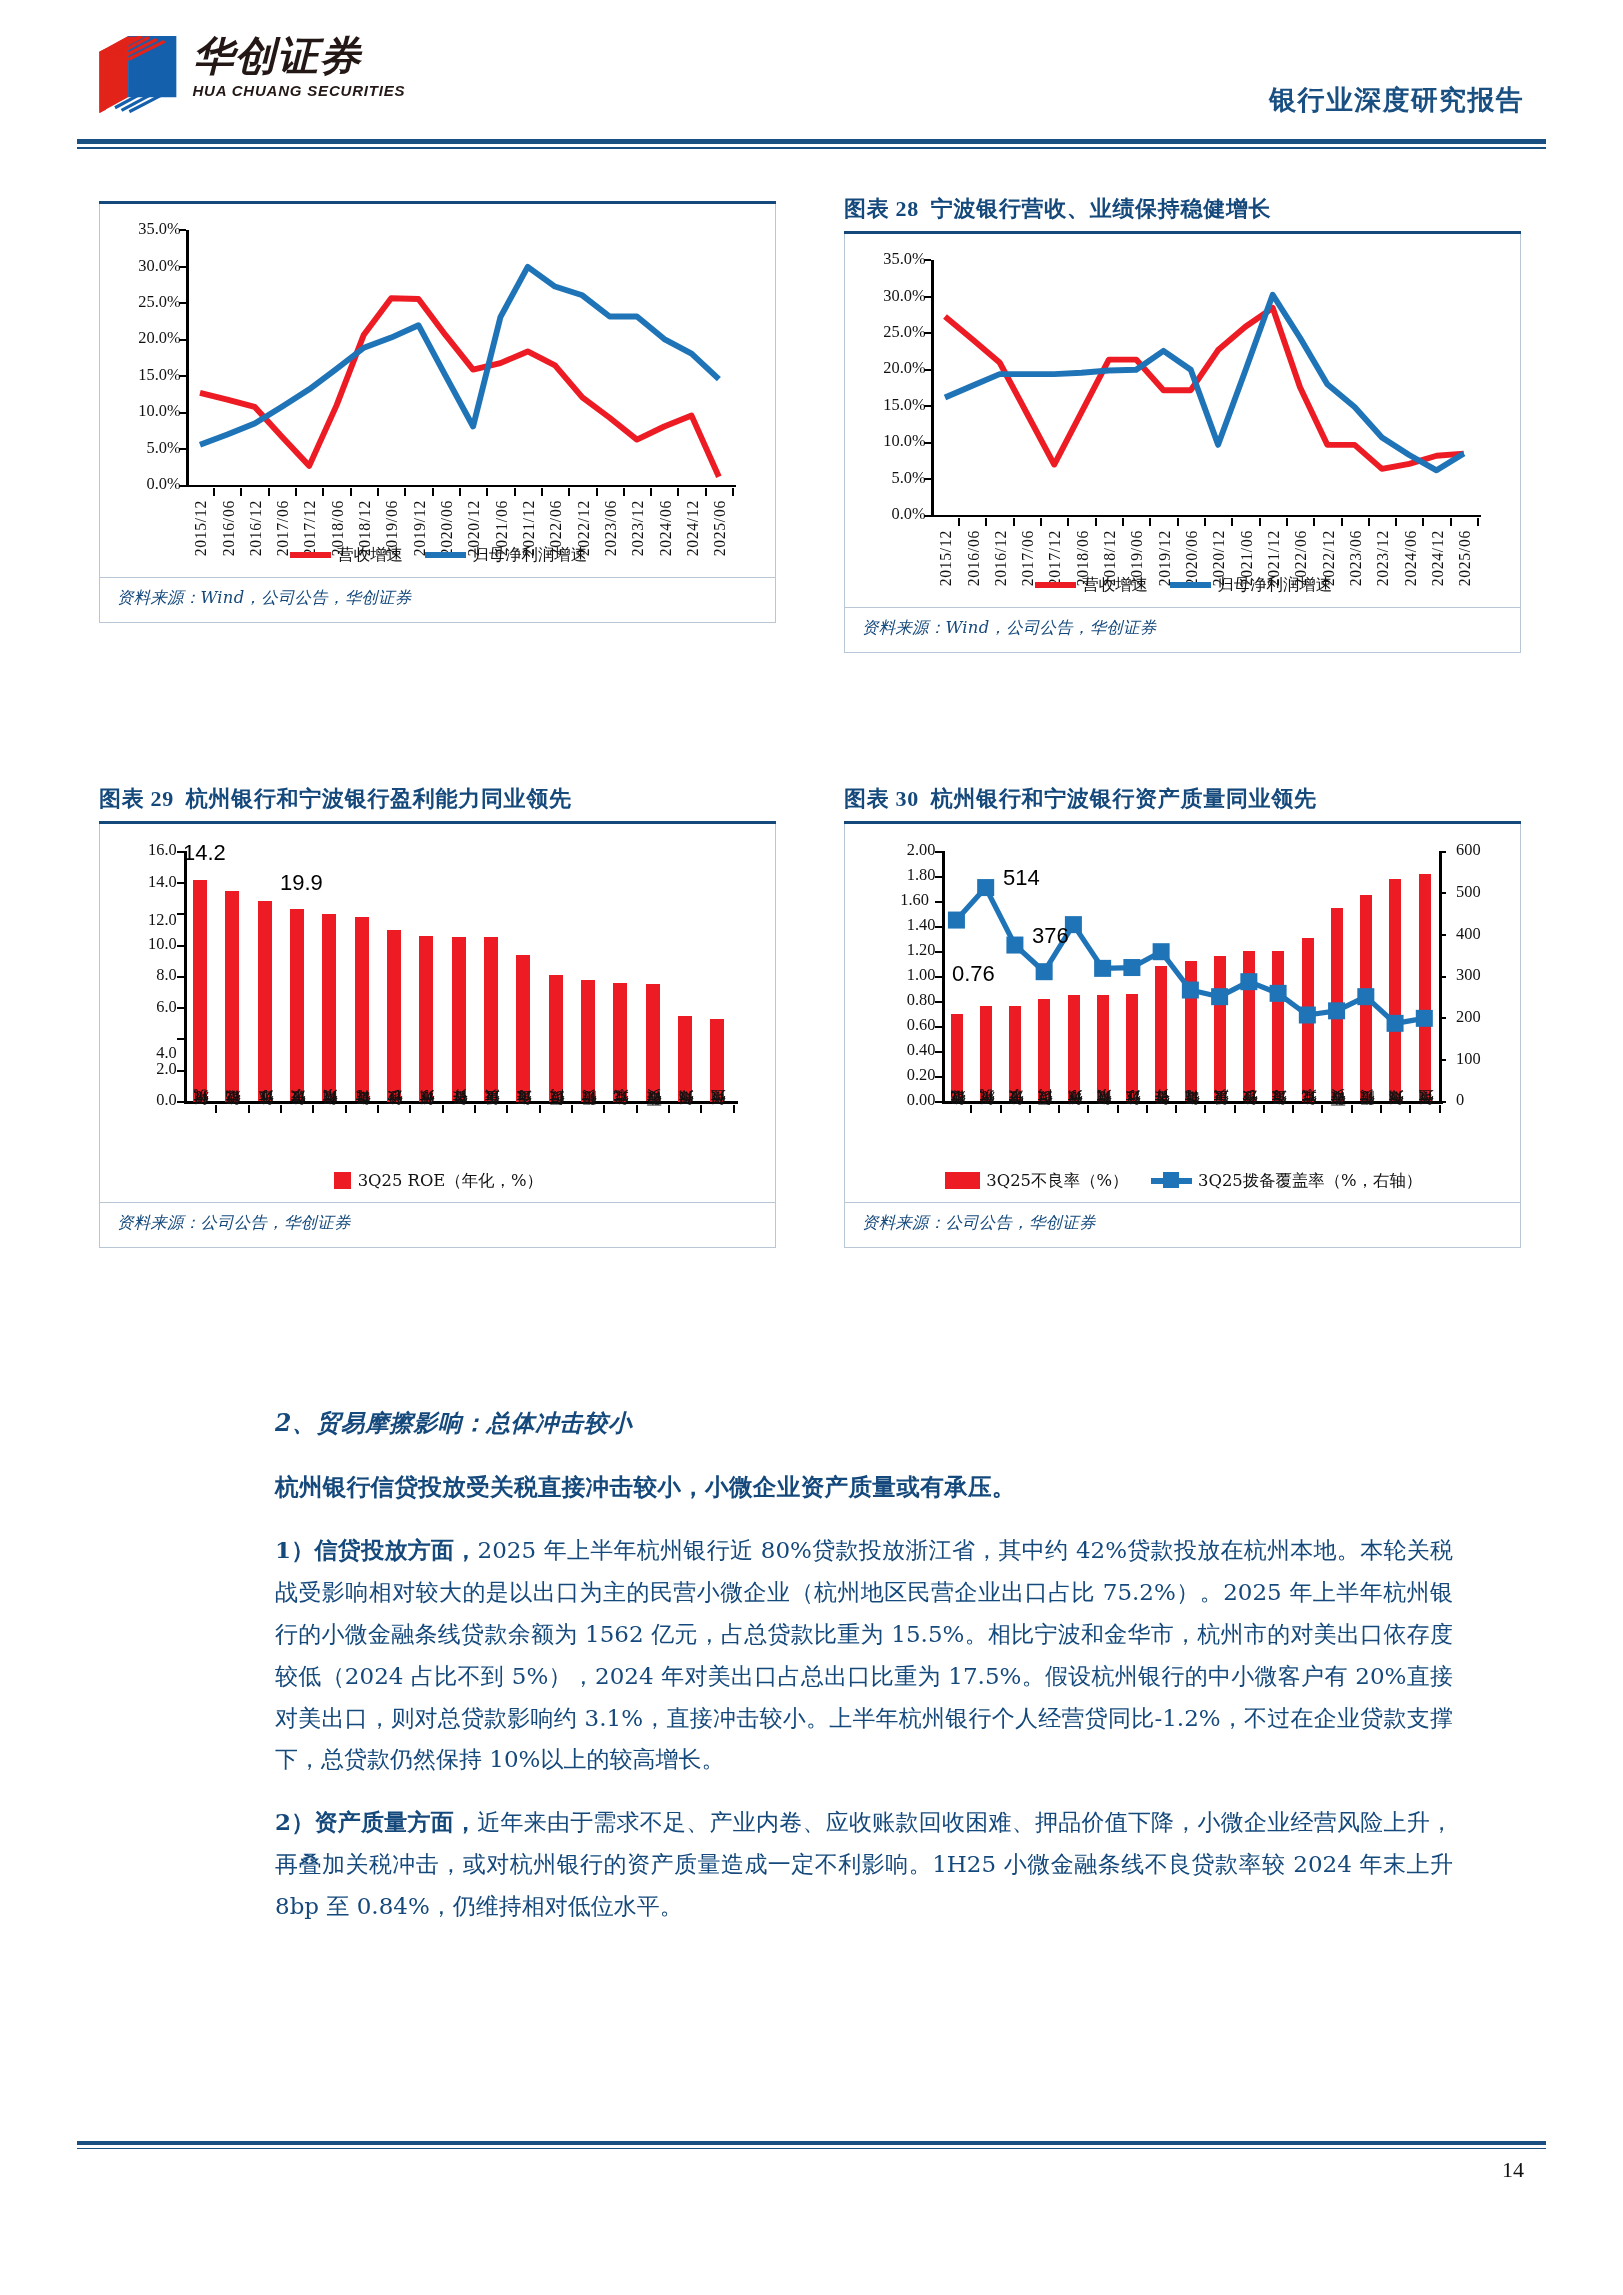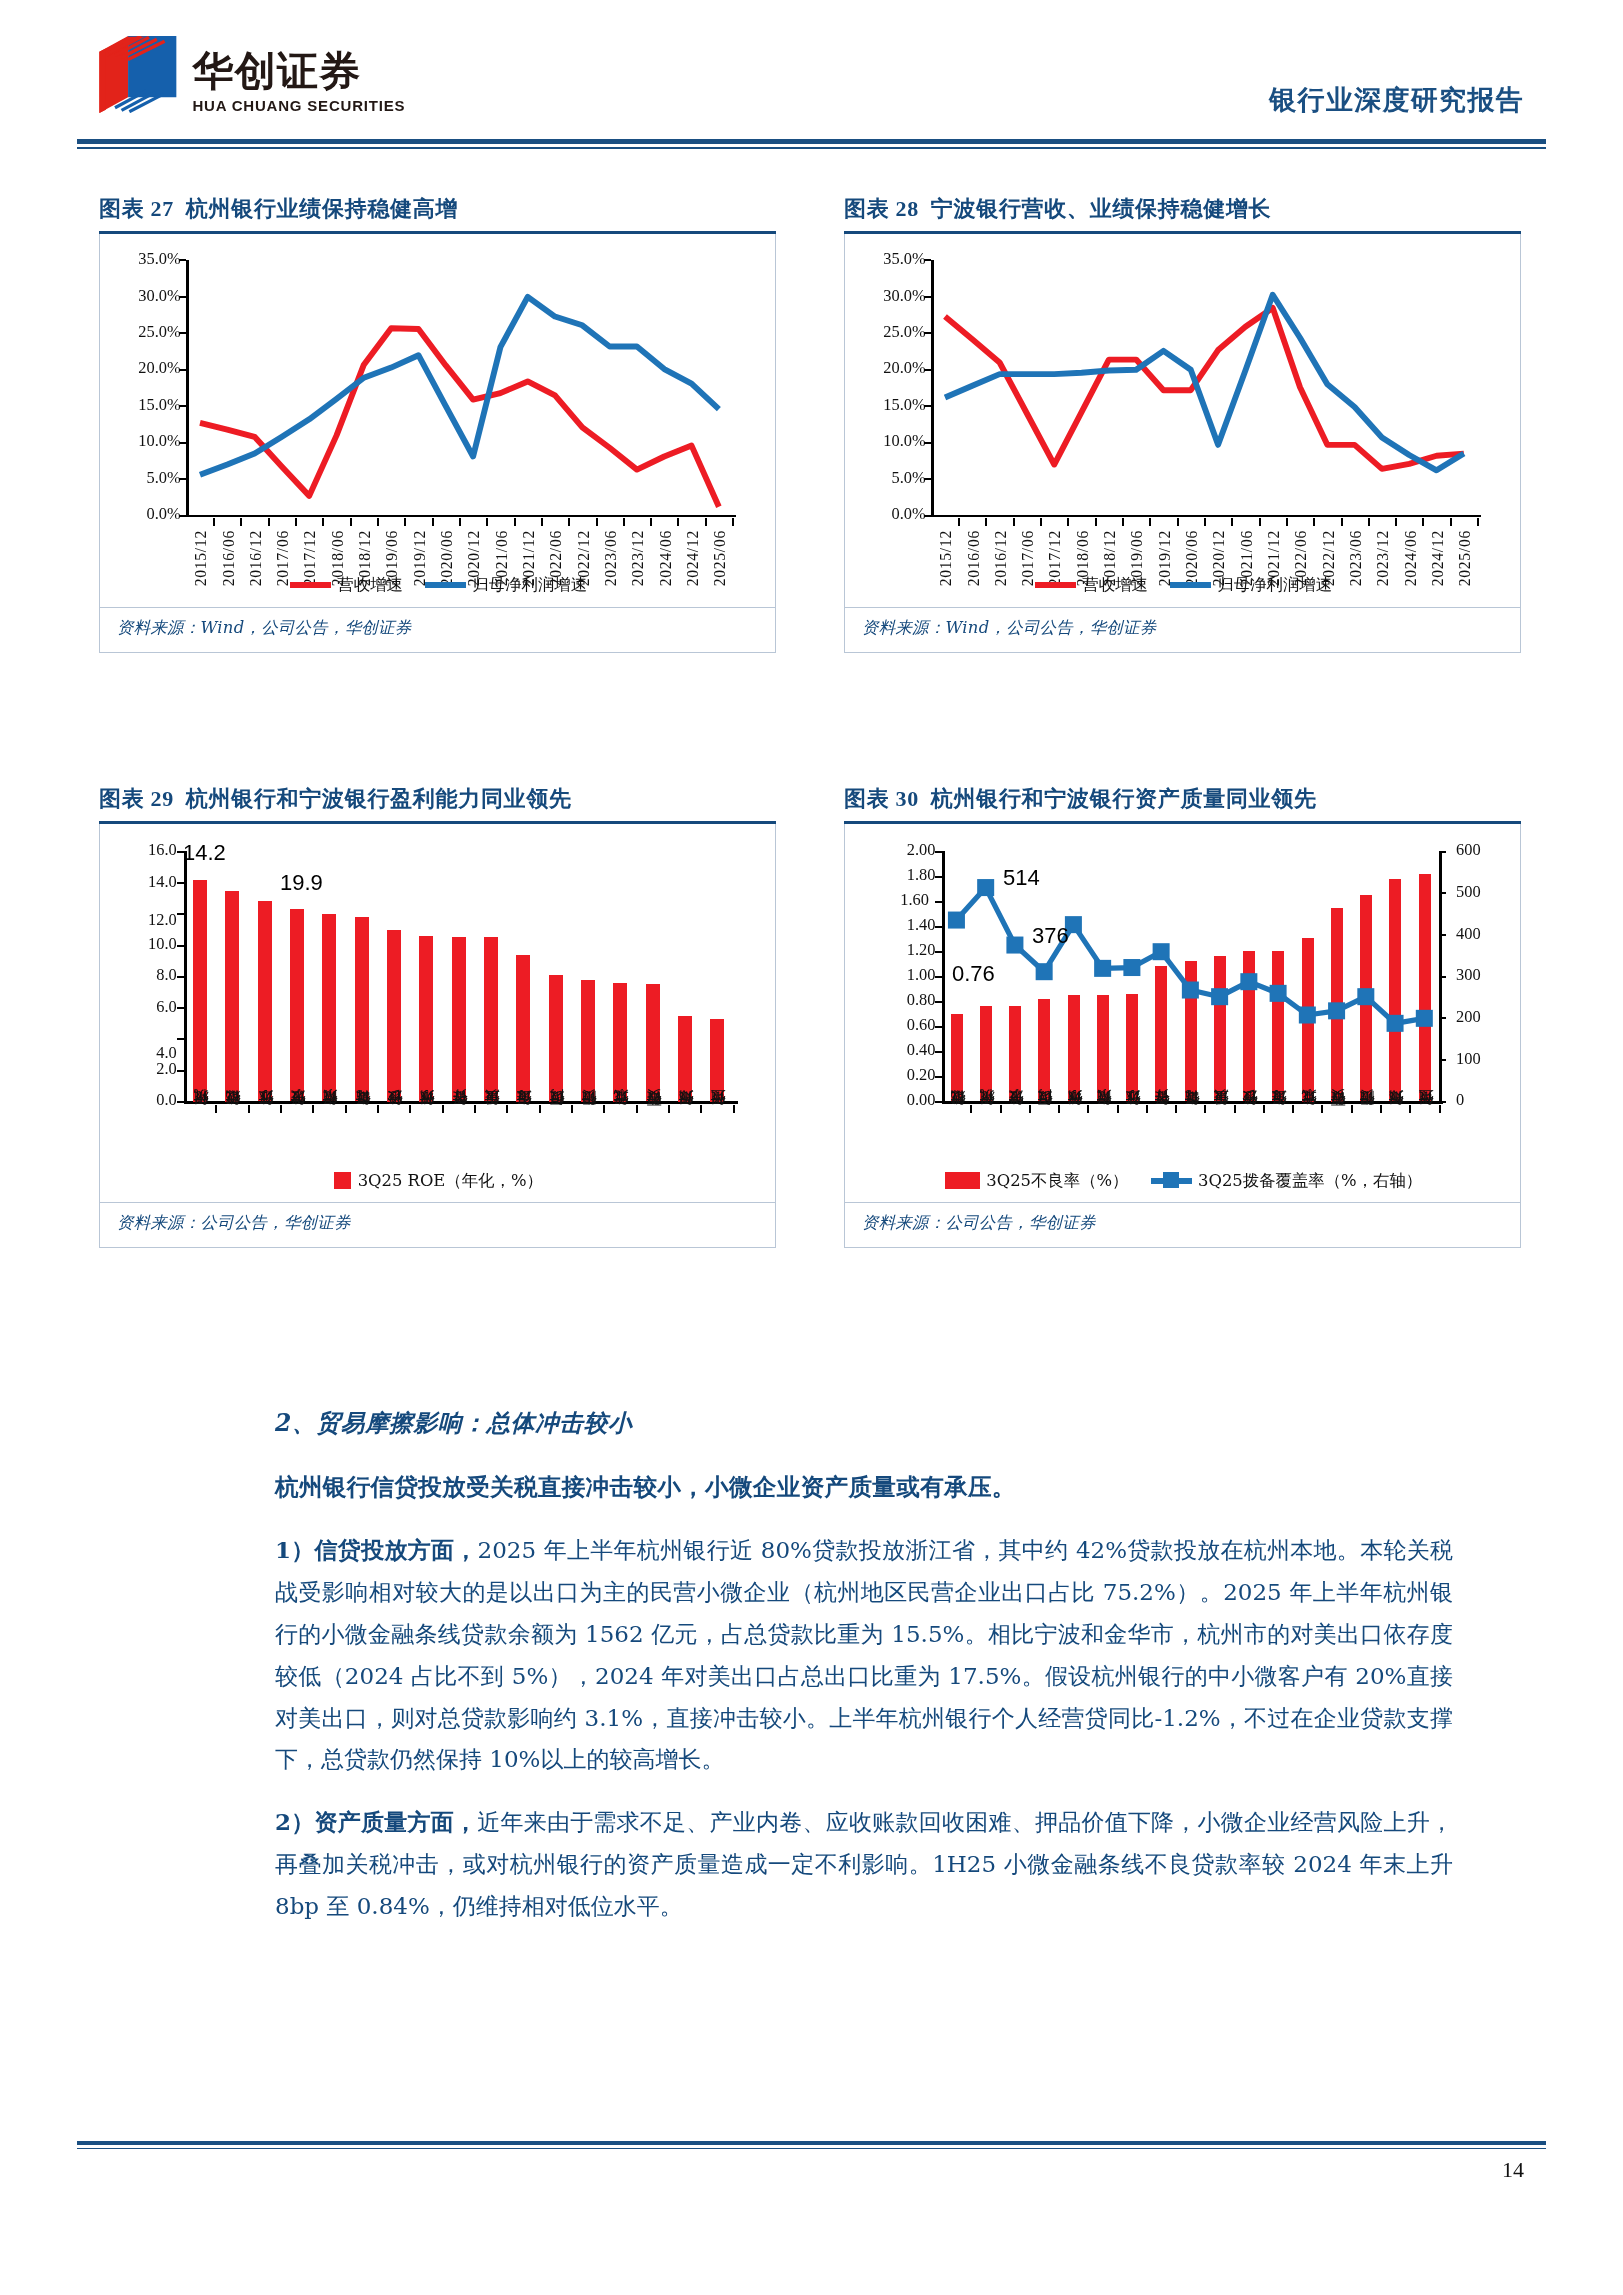--- a/index.html
+++ b/index.html
@@ -5,21 +5,21 @@
   html,body{margin:0;padding:0;}
   body{
     width:1623px;height:2295px;background:#ffffff;
     font-family:"Liberation Serif",serif;
     -webkit-font-smoothing:antialiased;
   }
   .page{position:relative;width:1623px;height:2295px;overflow:hidden;}
 
   
   .hdr{position:absolute;left:0;top:0;width:1623px;height:151px;}
-  .logo{position:absolute;left:99px;top:36px;display:flex;align-items:flex-end;gap:14.4px;}
+  .logo{position:absolute;left:99px;top:36px;display:flex;align-items:flex-start;gap:14.4px;font-style:italic;}
   .logo-mark{position:relative;width:79px;height:77px;}
   .logo-text{display:flex;flex-direction:column;line-height:1;}
   .logo-cn{font-family:"DejaVu Sans",sans-serif;font-weight:bold;font-size:41px;color:#231815;letter-spacing:1.3px;}
   .logo-en{font-family:"Liberation Sans",sans-serif;font-weight:bold;font-size:15px;color:#231815;letter-spacing:0.8px;margin-top:5.9px;}
   .hdr-title{position:absolute;right:99px;top:82px;font-family:"DejaVu Serif",serif;font-weight:bold;
              font-size:27px;color:#1a4f82;letter-spacing:1.3px;}
   .hdr-rule{position:absolute;left:77px;top:139px;width:1469px;height:4.6px;background:#1a4f82;}
   .hdr-rule2{position:absolute;left:77px;top:147px;width:1469px;height:2px;background:#1a4f82;}
 
   
@@ -101,24 +101,20 @@
         <span class="logo-cn">华创证券</span>
         <span class="logo-en">HUA CHUANG SECURITIES</span>
       </div>
     </div>
     <div class="hdr-title">银行业深度研究报告</div>
     <div class="hdr-rule"></div>
     <div class="hdr-rule2"></div>
   </div>
 
   <div class="exh" style="left:99px;top:194px;width:677px;">
-    <div class="exh-title">
-      <span class="num">图表 27</span>
-      <span>杭州银行业绩保持稳健高增</span>
-    </div>
     <div class="exh-underline" style="width:677px;"></div>
     <div class="exh-box" style="width:677px;height:419px;">
       <div class="plot" id="plot27" style="width:677px;height:373px;">
           <div class="ylab" style="left:15.7px;top:270px;width:65px;">0.0%</div>
           <div class="tick" style="left:79px;top:281px;width:7.2px;height:2px;"></div>
           <div class="ylab" style="left:15.7px;top:234px;width:65px;">5.0%</div>
           <div class="tick" style="left:79px;top:244px;width:7.2px;height:2px;"></div>
           <div class="ylab" style="left:15.7px;top:197px;width:65px;">10.0%</div>
           <div class="tick" style="left:79px;top:208px;width:7.2px;height:2px;"></div>
           <div class="ylab" style="left:15.7px;top:161px;width:65px;">15.0%</div>

